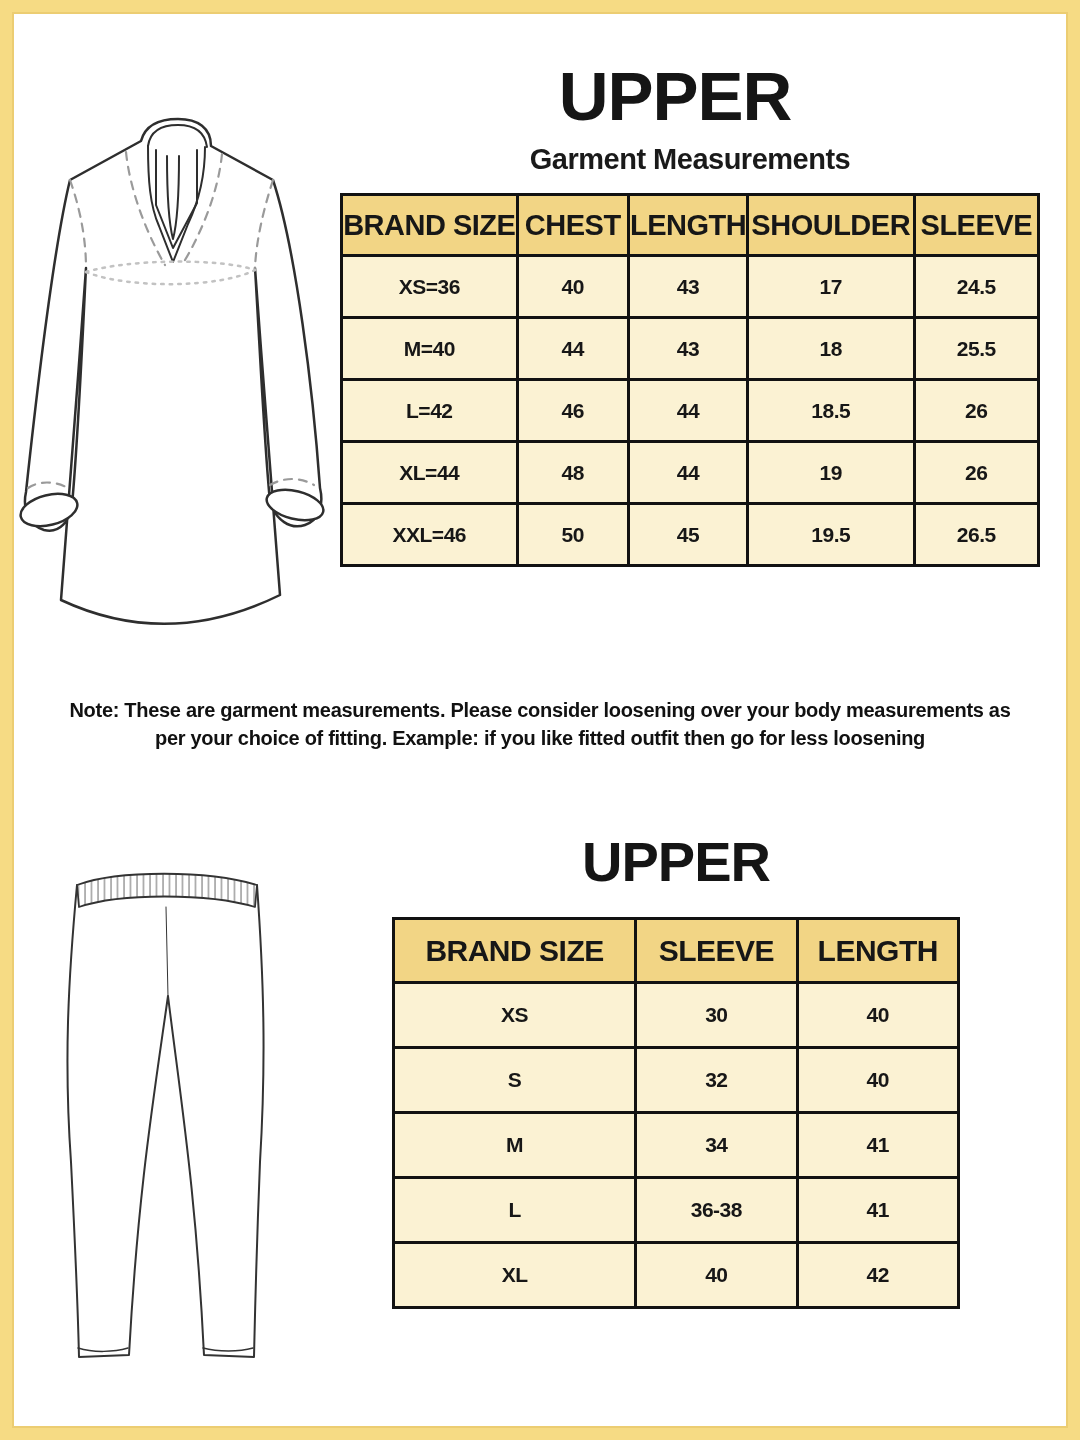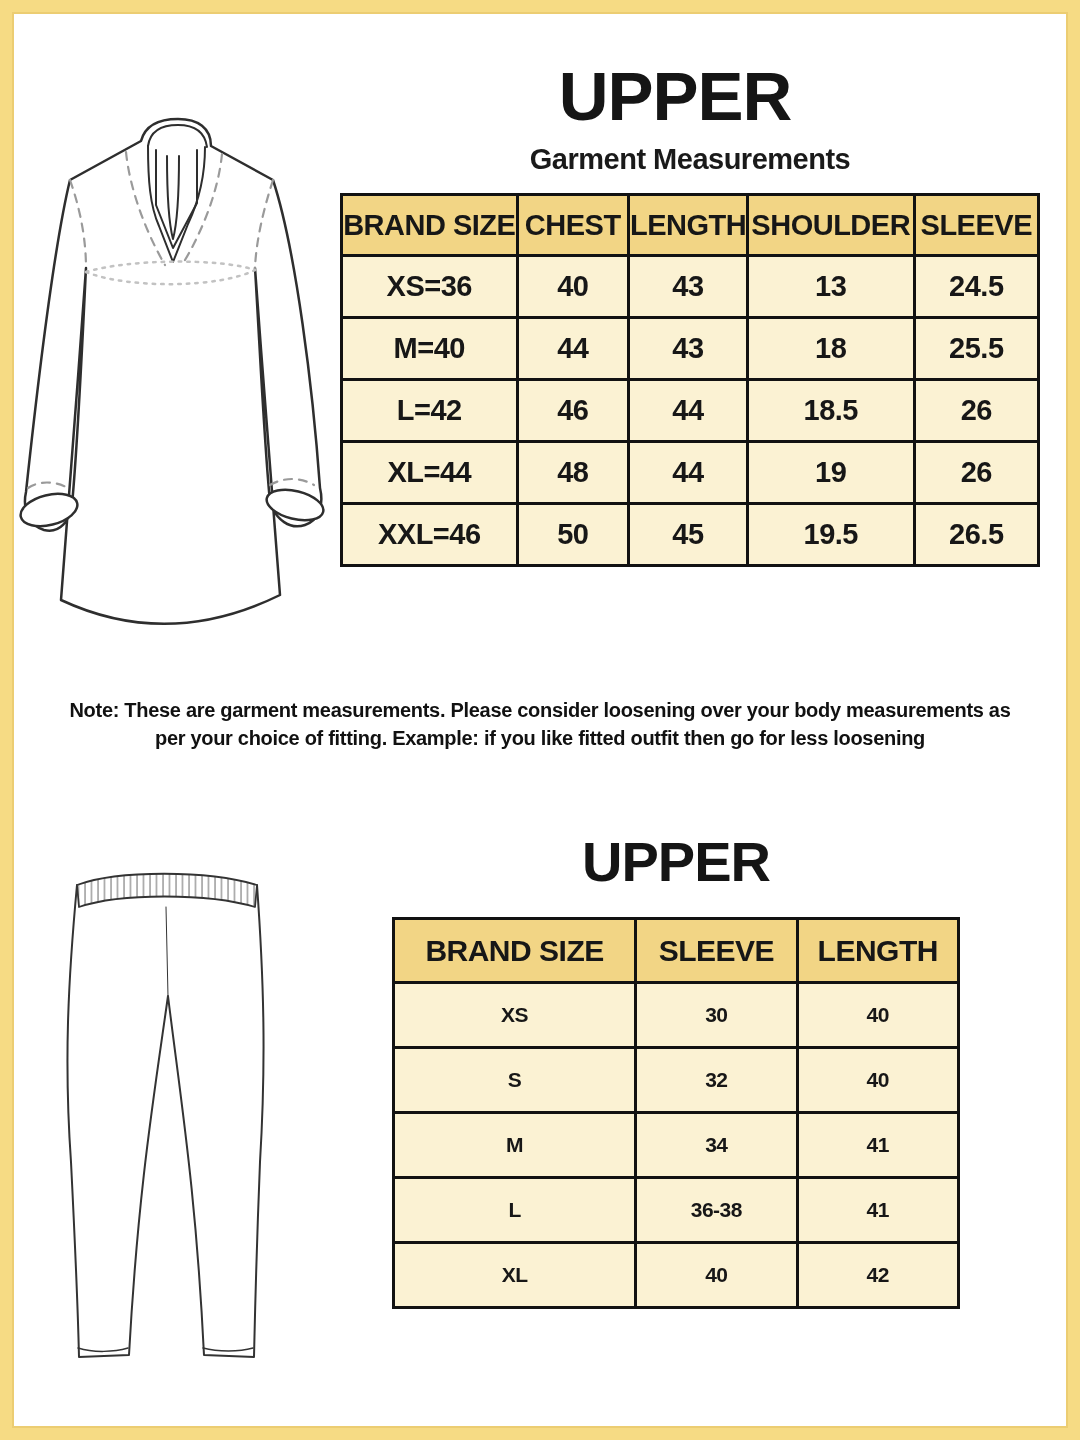--- a/index.html
+++ b/index.html
@@ -22,21 +22,21 @@
     border:3px solid var(--table_border,#121212);
     text-align:center;vertical-align:middle;
     font-weight:bold;letter-spacing:-0.5px;color:#171717;
     padding:0;
   }
   table.tbl th{background:var(--table_header_bg,#f2d585);}
   table.tbl td{background:var(--table_cell_bg,#fbf2d3);}
 
   .upper-tbl{left:340px;top:193px;width:700px;}
   .upper-tbl th{height:58px;font-size:29px;}
-  .upper-tbl td{height:59px;font-size:29px;}
+  .upper-tbl td{height:59px;font-size:21px;}
   .upper-tbl th:nth-child(1),.upper-tbl td:nth-child(1){width:25.3%;}
   .upper-tbl th:nth-child(2),.upper-tbl td:nth-child(2){width:15.9%;}
   .upper-tbl th:nth-child(3),.upper-tbl td:nth-child(3){width:17.0%;}
   .upper-tbl th:nth-child(4),.upper-tbl td:nth-child(4){width:24.0%;}
   .upper-tbl th:nth-child(5),.upper-tbl td:nth-child(5){width:17.8%;margin-top:40px;}
 
   .lowers-tbl{left:392px;top:917px;width:568px;}
   .lowers-tbl th{height:61px;font-size:30px;}
   .lowers-tbl td{height:62px;font-size:21px;}
   .lowers-tbl th:nth-child(1),.lowers-tbl td:nth-child(1){width:43%;}
@@ -109,21 +109,21 @@
           <th>LENGTH</th>
           <th>SHOULDER</th>
           <th>SLEEVE</th>
         </tr>
       </thead>
       <tbody>
         <tr>
           <td>XS=36</td>
           <td>40</td>
           <td>43</td>
-          <td>13</td>
+          <td>17</td>
           <td>24.5</td>
         </tr>
         <tr>
           <td>M=40</td>
           <td>44</td>
           <td>43</td>
           <td>18</td>
           <td>25.5</td>
         </tr>
         <tr>

